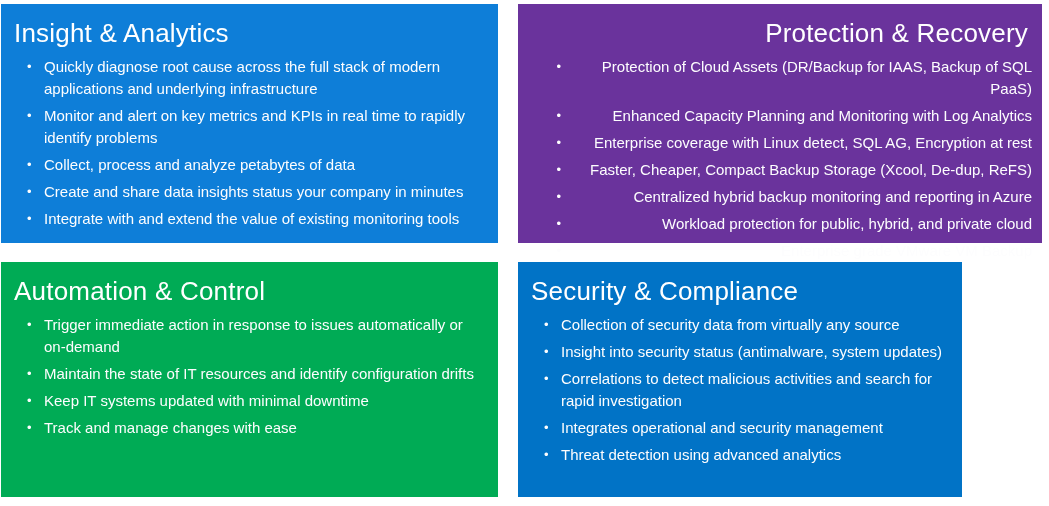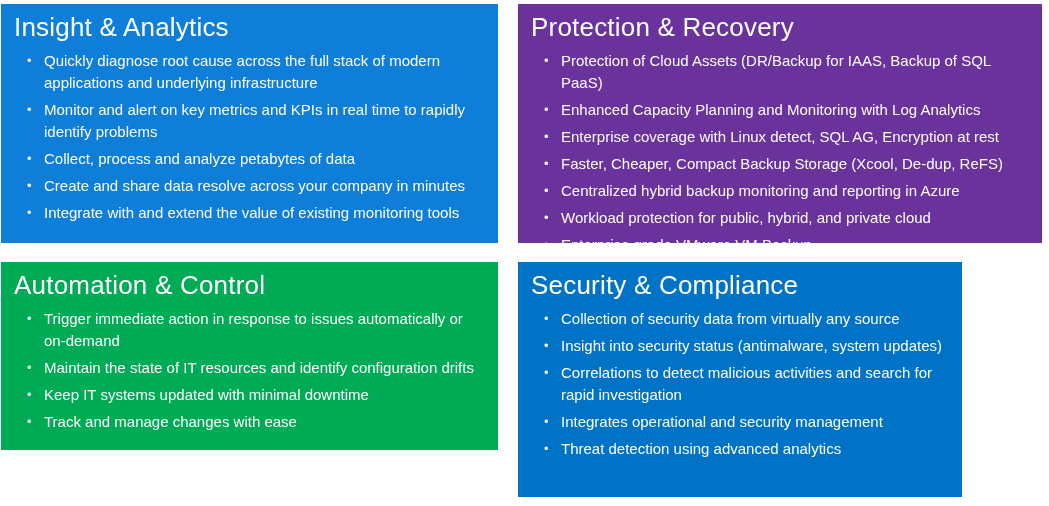--- a/index.html
+++ b/index.html
@@ -13,26 +13,26 @@
     position: relative;
     font-family: "Liberation Sans", "DejaVu Sans", sans-serif;
     overflow: hidden;
   }
   .quad {
     position: absolute;
     color: #ffffff;
     box-sizing: border-box;
   }
   .q-tl { left: 1px;   top: 4px;   width: 497px; height: 239px; }
-  .q-tr { left: 518px; top: 4px;   width: 524px; height: 239px; }
-  .q-bl { left: 1px;   top: 262px; width: 497px; height: 188px; }
+  .q-tr { left: 518px; top: 4px;   width: 524px; height: 239px; text-align: right; }
+  .q-bl { left: 1px;   top: 262px; width: 497px; height: 235px; }
   .q-br { left: 518px; top: 262px; width: 444px; height: 235px; }
   .quad-title {
     margin: 0;
-    padding: 7px 14px 0 13px;
+    padding: 13px 14px 0 13px;
     font-size: 26px;
     font-weight: 300;
     letter-spacing: 0.2px;
     line-height: 32px;
     color: #ffffff;
   }
   .bullet-list {
     list-style: none;
     margin: 7px 0 0 0;
     padding: 0 10px 0 26px;
@@ -75,21 +75,21 @@
       <li class="bullet-item">
         <span class="bullet-marker">•</span>
         <span class="bullet-text"><span>Monitor and alert on key metrics and KPIs in real time to rapidly identify problems</span></span>
       </li>
       <li class="bullet-item">
         <span class="bullet-marker">•</span>
         <span class="bullet-text"><span>Collect, process and analyze petabytes of data</span></span>
       </li>
       <li class="bullet-item">
         <span class="bullet-marker">•</span>
-        <span class="bullet-text"><span>Create and share data resolve across your company in minutes</span></span>
+        <span class="bullet-text"><span>Create and share data insights status your company in minutes</span></span>
       </li>
       <li class="bullet-item">
         <span class="bullet-marker">•</span>
         <span class="bullet-text"><span>Integrate with and extend the value of existing monitoring tools</span></span>
       </li>
     </ul>
 </div>
 
 <div class="quad q-tr" style="background: rgb(106, 51, 156);">
   <h2 class="quad-title">Protection &amp; Recovery</h2>

